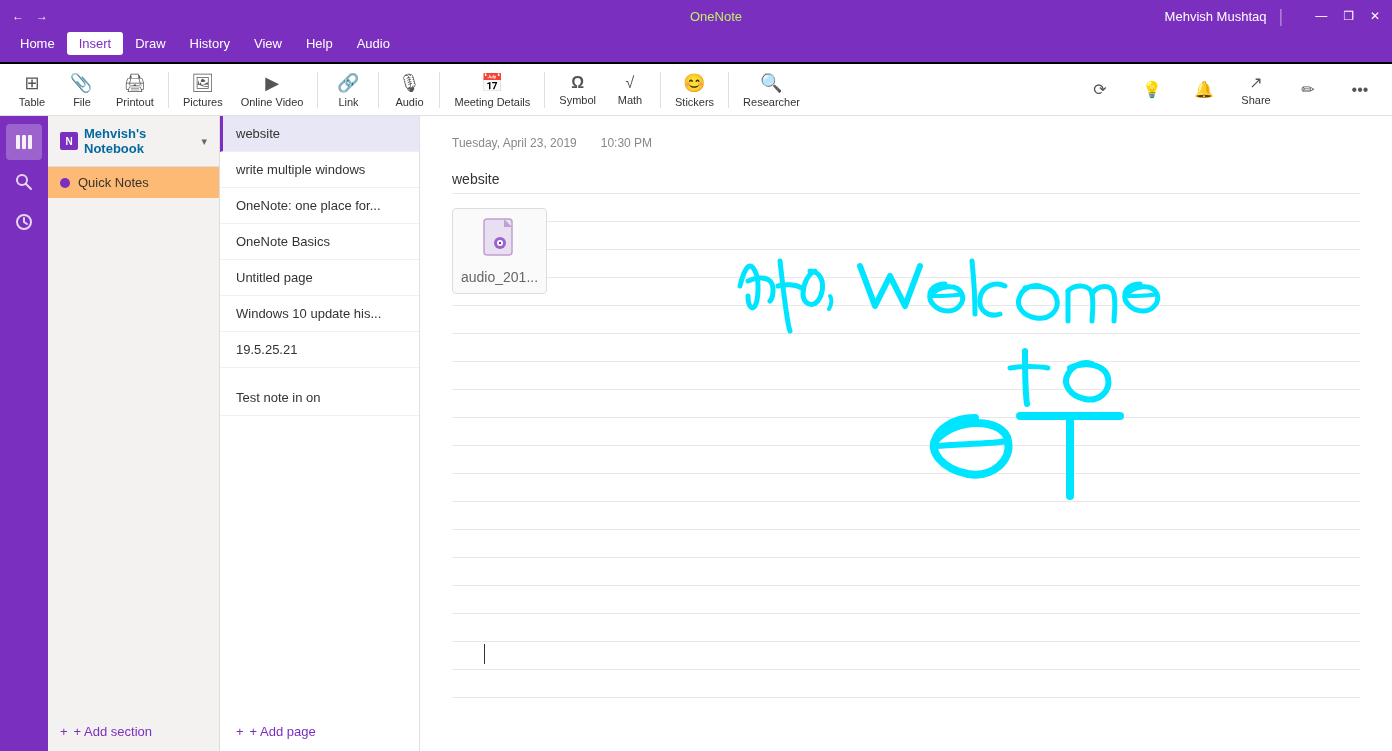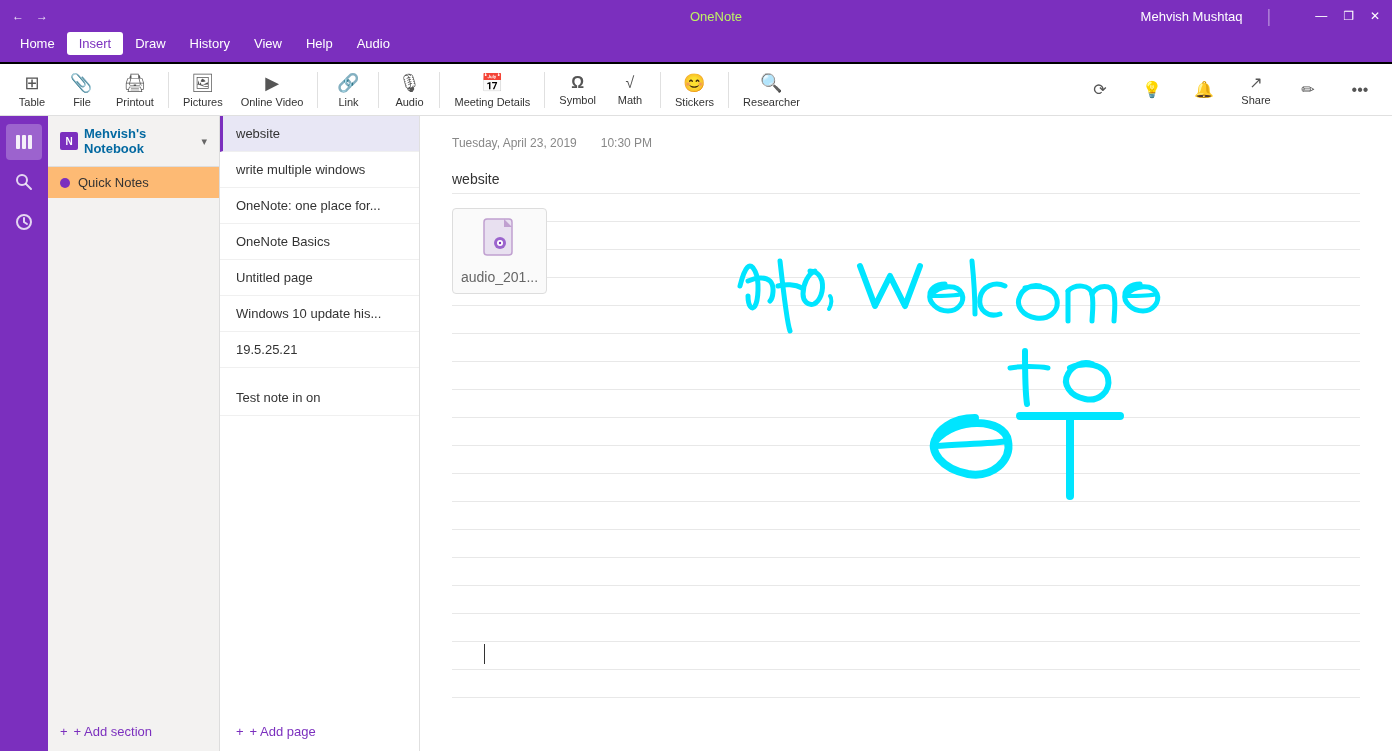--- a/index.html
+++ b/index.html
@@ -17,21 +17,21 @@
     }
     .title-bar-center {
       position: absolute;
       left: 50%;
       transform: translateX(-50%);
       font-size: 13px;
       color: #bef264;
       margin-left: 20px;
     }
     .title-bar-left { display: flex; gap: 12px; }
-    .title-bar-right { display: flex; align-items: center; gap: 24px; margin-left: auto; }
+    .title-bar-right { display: flex; align-items: center; gap: 12px; margin-left: auto; }
     .title-bar-btn { font-size: 12px; cursor: pointer; color: white; opacity: 0.9; }
     .title-bar-win-btns { display: flex; gap: 16px; margin-left: 20px; }
     .win-btn { font-size: 12px; color: white; cursor: pointer; }
 
     
     .menu-bar {
       height: 32px;
       background: #7b2fbe;
       display: flex;
       align-items: flex-start;

